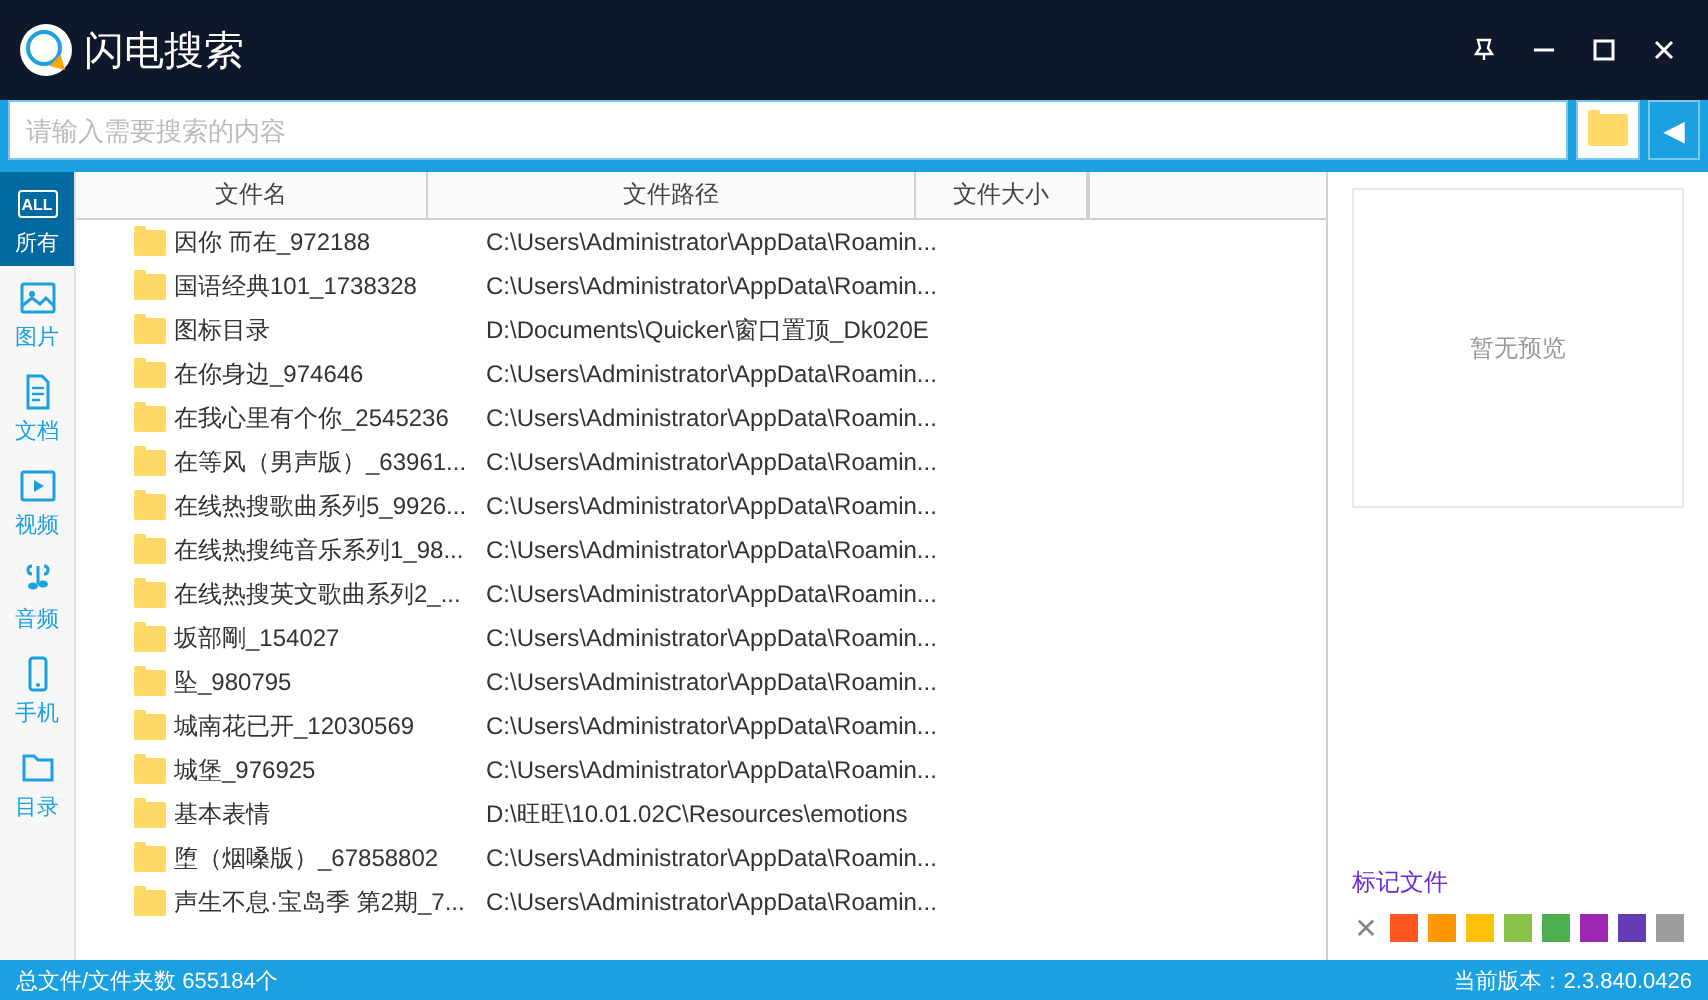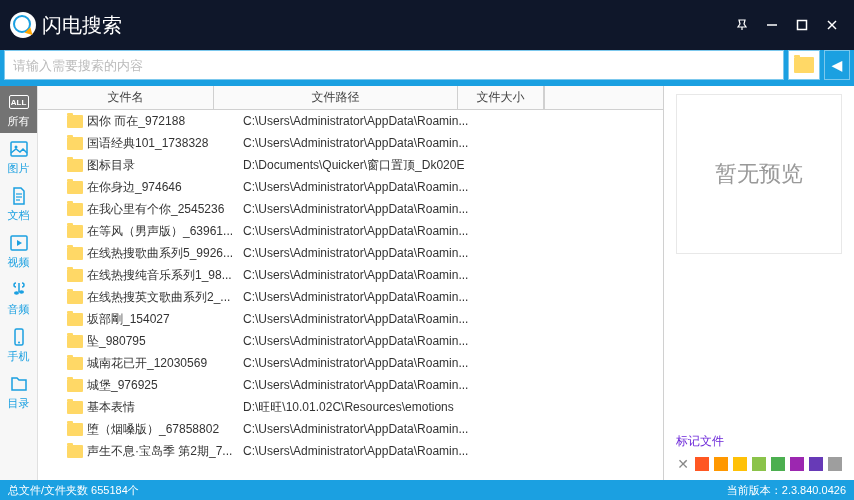--- a/index.html
+++ b/index.html
@@ -13,21 +13,21 @@
 .win-controls { margin-left: auto; display: flex; gap: 12px; align-items: center; }
 .win-btn { color: #fff; font-size: 14px; cursor: pointer; width: 18px; text-align: center; }
 .searchbar { height: 36px; background: #1ba0e1; display: flex; align-items: flex-start; padding: 0 4px 0 4px; gap: 4px; }
 .search-input { flex: 1; height: 30px; border: 1px solid #7cc8ed; padding: 0 8px; font-size: 13px; color: #333; outline: none; }
 .search-input::placeholder { color: #bbb; }
 .folder-btn { width: 32px; height: 30px; background: #fff; border: 1px solid #7cc8ed; display: flex; align-items: center; justify-content: center; cursor: pointer; }
 .arrow-btn { width: 26px; height: 30px; background: #1ba0e1; border: 1px solid #7cc8ed; display: flex; align-items: center; justify-content: center; cursor: pointer; color: #fff; font-size: 14px; }
 .main { display: flex; height: 394px; }
 .sidebar { width: 38px; background: #f7f7f7; border-right: 1px solid #e0e0e0; display: flex; flex-direction: column; }
 .side-item { display: flex; flex-direction: column; align-items: center; padding: 6px 0 4px 0; font-size: 11px; color: #1ba0e1; cursor: pointer; gap: 2px; }
-.side-item.active { background: #737373; color: #fff; }
+.side-item.active { background: #0369a1; color: #fff; }
 .side-icon { width: 20px; height: 20px; display: flex; align-items: center; justify-content: center; }
 .content { flex: 1; display: flex; min-width: 0; }
 .filelist { flex: 1; min-width: 0; display: flex; flex-direction: column; border-right: 1px solid #d0d0d0; }
 .table-header { height: 24px; display: flex; border-bottom: 1px solid #d0d0d0; background: #fafafa; font-size: 12px; color: #444; }
 .th { border-right: 1px solid #d0d0d0; display: flex; align-items: center; justify-content: center; padding: 0 4px; }
 .col-name { width: 176px; }
 .col-path { width: 244px; }
 .col-size { width: 86px; }
 .col-time { flex: 1; min-width: 70px; }
 .scroll-spacer { width: 16px; border-left: 1px solid #d0d0d0; }
@@ -37,21 +37,21 @@
 .table-body::-webkit-scrollbar-thumb { background: #c0c0c0; border: 1px solid #a0a0a0; }
 .row { height: 22px; display: flex; align-items: center; font-size: 12px; color: #333; cursor: pointer; padding-left: 25px; }
 .cell { padding: 0 4px; white-space: nowrap; overflow: hidden; text-overflow: ellipsis; }
 .cell-name { width: 176px; display: flex; align-items: center; gap: 4px; }
 .cell-path { width: 244px; }
 .cell-size { width: 86px; }
 .cell-time { flex: 1; min-width: 70px; }
 .folder-icon { width: 16px; height: 13px; background: #ffd866; border-radius: 1px; position: relative; flex-shrink: 0; }
 .folder-icon::before { content: ''; position: absolute; top: -2px; left: 0; width: 6px; height: 2px; background: #ffd866; border-radius: 1px 1px 0 0; }
 .preview { width: 190px; display: flex; flex-direction: column; }
-.preview-box { flex: 1; display: flex; align-items: center; justify-content: center; color: #999; font-size: 22px; border: 1px solid #e8e8e8; margin: 8px 12px 8px 12px; max-height: 160px; }
+.preview-box { flex: 1; display: flex; align-items: center; justify-content: center; color: #999; font-size: 12px; border: 1px solid #e8e8e8; margin: 8px 12px 8px 12px; max-height: 160px; }
 .tag-section { padding: 8px 12px; margin-top: auto; }
 .tag-label { font-size: 12px; color: #6d28d9; margin-bottom: 6px; }
 .tags { display: flex; gap: 5px; align-items: center; }
 .tag-x { font-size: 14px; color: #888; cursor: pointer; width: 14px; text-align: center; }
 .tag-sw { width: 14px; height: 14px; cursor: pointer; }
 .statusbar { height: 20px; background: #1ba0e1; display: flex; align-items: center; padding: 0 8px; font-size: 11px; color: #fff; }
 .status-right { margin-left: auto; }
 svg { display: block; }
 </style>
 </head>

